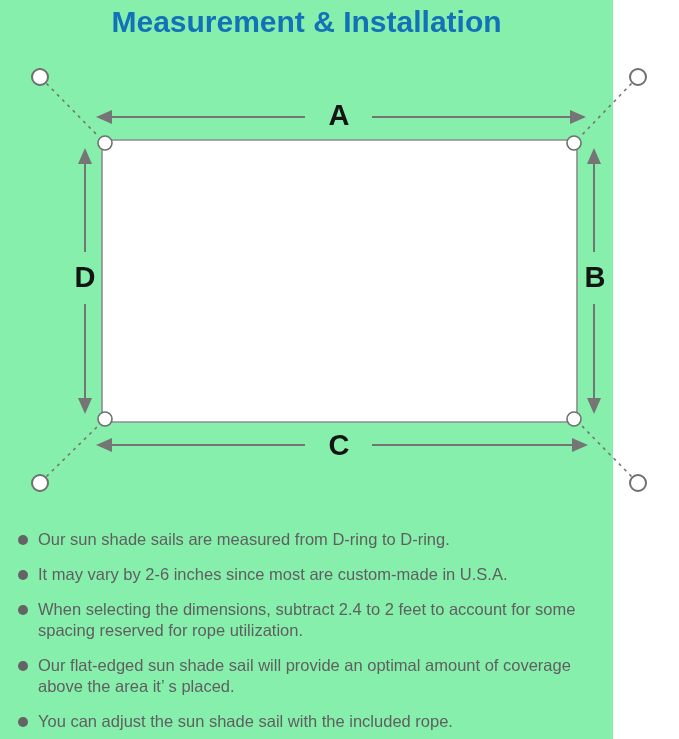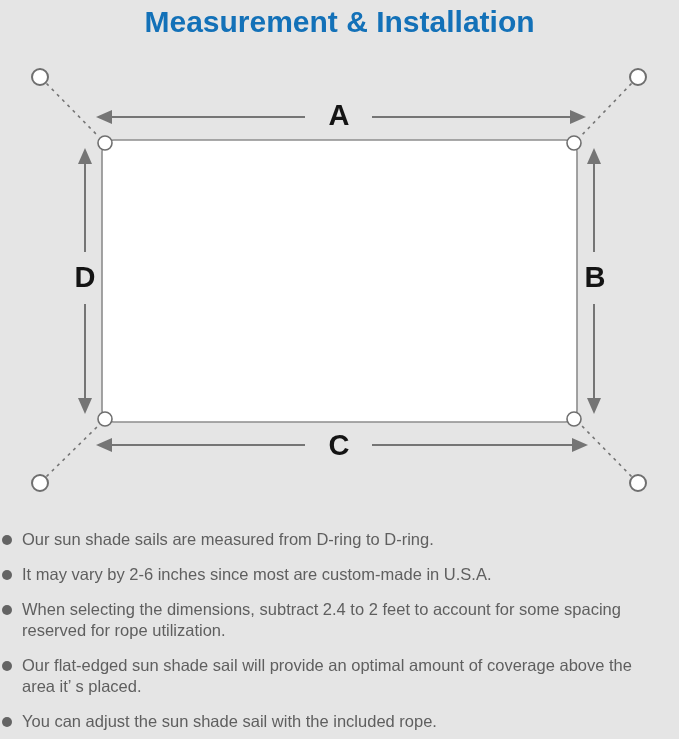--- a/index.html
+++ b/index.html
@@ -1,21 +1,21 @@
 <!DOCTYPE html>
 <html><head>
 <meta charset="utf-8">
 <style>
   html, body { margin: 0; padding: 0; background: #ffffff; }
   body {
     width: 679px; height: 739px; overflow: hidden;
     font-family: "Liberation Sans", sans-serif;
     -webkit-font-smoothing: antialiased;
   }
-  .page { position: relative; width: 679px; height: 739px; background: #e5e5e5; }
+  .page { position: relative; width: 613px; height: 739px; background: #86efac; }
 
   h1.page-title {
     margin: 0; padding-top: 5px;
     text-align: center;
     font-size: 30px; line-height: 34px; font-weight: 700;
     color: #1371b8; letter-spacing: 0px;
   }
 
   .diagram { position: relative; width: 679px; height: 470px; margin-top: 16px; }
   .diagram svg { display: block; position: absolute; left: 0; top: 0; }
@@ -32,21 +32,21 @@
   .center-title {
     position: absolute; left: 340px; top: 203px; transform: translate(-50%, -50%);
     font-size: 25px; font-weight: 700; color: #1a73ba; white-space: nowrap;
   }
   .center-sub {
     position: absolute; left: 340px; top: 232px; transform: translate(-50%, -50%);
     font-size: 16px; font-weight: 400; color: #1a73ba; white-space: nowrap;
   }
 
   ul.notes {
-    list-style: none; margin: 0; padding: 4px 8px 0 0;
+    list-style: none; margin: 0; padding: 4px 8px 0 16px;
   }
   li.note {
     display: flex; align-items: flex-start;
     margin-bottom: 14px;
   }
   .dot {
     flex: 0 0 auto; width: 10px; height: 10px; border-radius: 50%;
     background: #646464; margin: 6px 10px 0 2px;
   }
   .note-text {

